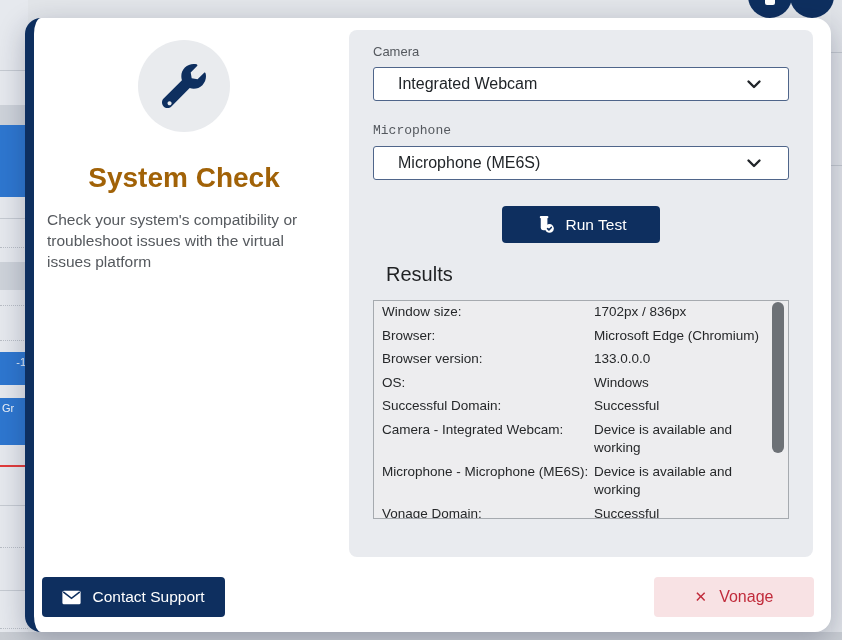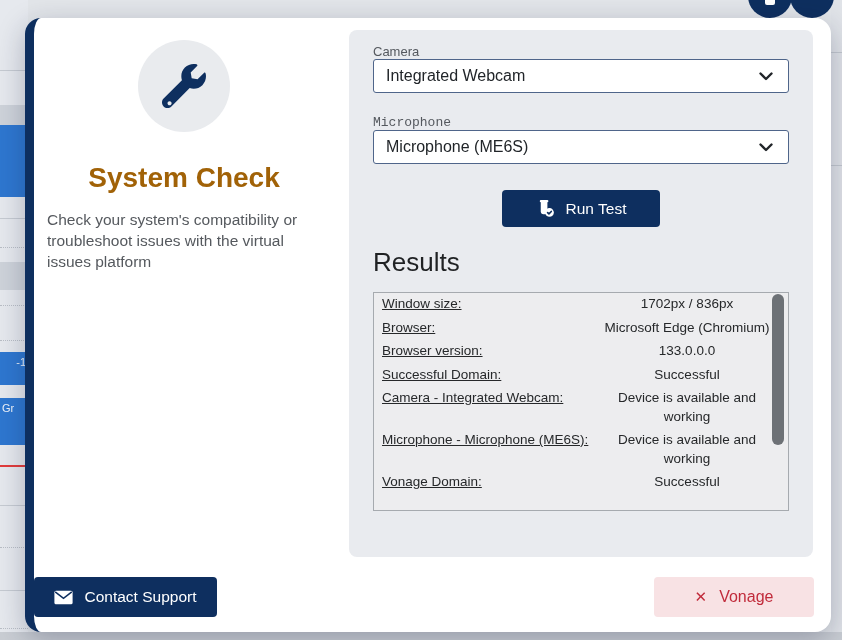--- a/index.html
+++ b/index.html
@@ -32,38 +32,38 @@
   .info-col{position:absolute;left:0;top:0;width:300px;}
   .icon-circle{width:92px;height:92px;border-radius:50%;background:#e9ebee;margin:22px auto 0;
     display:flex;align-items:center;justify-content:center;}
   .info-title{margin-top:30px;text-align:center;font-size:28px;font-weight:bold;color:#a16207;}
   .info-desc{width:274px;margin:16px auto 0;font-size:15.5px;line-height:1.35;color:#55595e;}
   
   .panel{position:absolute;left:315px;top:12px;width:464px;height:527px;box-sizing:border-box;
     background:#e9ebef;border-radius:8px;padding:14px 24px 0;}
   .field-label{font-size:13px;color:#54585e;}
   .select{
-    margin-top:0;height:34px;box-sizing:border-box;background:#fff;border:1px solid #4f658a;
+    margin-top:8px;height:34px;box-sizing:border-box;background:#fff;border:1px solid #4f658a;
     border-radius:3px;display:flex;align-items:center;justify-content:space-between;
-    padding:0 12px;font-size:16px;color:#212529;cursor:pointer;
+    padding:0 24px;font-size:16px;color:#212529;cursor:pointer;
   }
   .label-2{margin-top:22px;font-family:Liberation Mono, monospace;}
   .btn{display:flex;align-items:center;justify-content:center;gap:11px;
     background:#0e2f5f;color:#fff;border:none;border-radius:4px;font-size:15.5px;
     font-family:"Liberation Sans", sans-serif;cursor:pointer;}
   .run-btn{width:158px;height:37px;margin:26px auto 0;}
-  .results-h{margin-top:20px;font-size:26px;color:#1f2123;}
+  .results-h{margin-top:20px;font-size:20px;color:#1f2123;margin-left:13px;}
   .results-box{position:relative;margin-top:14px;width:416px;height:219px;box-sizing:border-box;
     background:#ededef;border:1px solid #a6aaaf;overflow:hidden;}
   .r-row{display:flex;padding:2px 8px 3px;font-size:13.5px;line-height:18.5px;color:#26282a;}
-  .r-label{width:212px;flex:none;text-decoration:underline;}
-  .r-value{width:186px;flex:none;text-align:center;}
+  .r-label{width:212px;flex:none;}
+  .r-value{width:186px;flex:none;}
   .sb-thumb{position:absolute;right:4px;top:1px;width:12px;height:151px;background:#6d7176;border-radius:6px;}
   
-  .contact-btn{position:absolute;left:0;bottom:15px;width:183px;height:40px;}
+  .contact-btn{position:absolute;left:8px;bottom:15px;width:183px;height:40px;}
   .close-btn{position:absolute;right:17px;bottom:15px;width:160px;height:40px;
     display:flex;align-items:center;justify-content:center;gap:12px;
     background:#f8e2e4;color:#c12b3b;border:none;border-radius:4px;font-size:16px;
     font-family:"Liberation Sans", sans-serif;cursor:pointer;}
   .close-x{font-size:15px;}
   svg{display:block;}
 </style>
 </head>
 <body>
 
@@ -144,20 +144,24 @@
       </div>
       <div class="r-row">
         <span class="r-label">Browser:</span>
         <span class="r-value">Microsoft Edge (Chromium)</span>
       </div>
       <div class="r-row">
         <span class="r-label">Browser version:</span>
         <span class="r-value">133.0.0.0</span>
       </div>
       <div class="r-row">
+        <span class="r-label">OS:</span>
+        <span class="r-value">Windows</span>
+      </div>
+      <div class="r-row">
         <span class="r-label">Successful Domain:</span>
         <span class="r-value">Successful</span>
       </div>
       <div class="r-row">
         <span class="r-label">Camera - Integrated Webcam:</span>
         <span class="r-value">Device is available and working</span>
       </div>
       <div class="r-row">
         <span class="r-label">Microphone - Microphone (ME6S):</span>
         <span class="r-value">Device is available and working</span>

